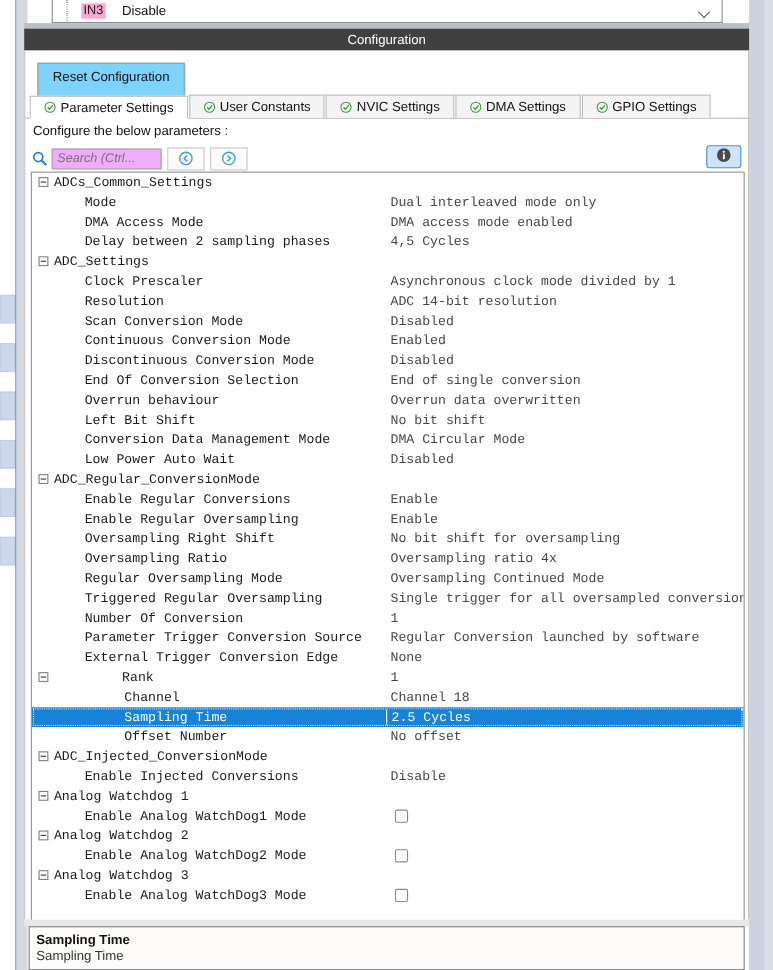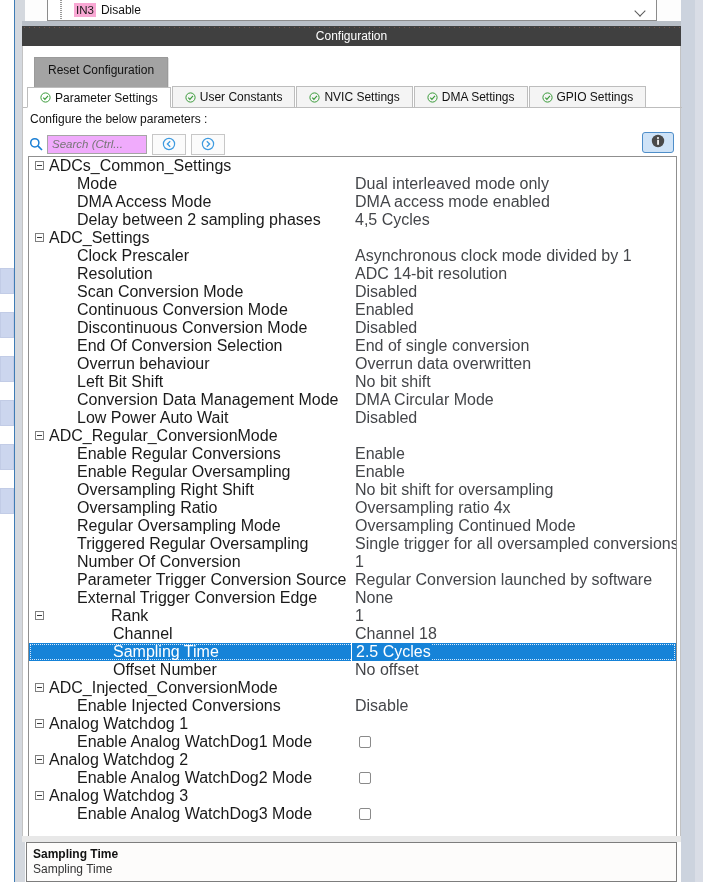--- a/index.html
+++ b/index.html
@@ -50,21 +50,21 @@
     display: flex; align-items: center;
   }
   .tree-dots {
     width: 26px; height: 100%;
     background-image: linear-gradient(to bottom, #9a9a9a 1px, transparent 1px);
     background-size: 2px 2px; background-position: 12px 0;
     background-repeat: repeat-y;
   }
   .in3-tag {
     background: #f9a8d4; color: #1a1a1a; padding: 0 2px;
-    font-size: 11.5px; line-height: 14px; margin-right: 5px;
+    font-size: 11.5px; line-height: 14px; margin-right: 15px;
   }
   .in3-val { font-size: 12px; color: #111; }
   .combo-caret {
     margin-left: auto; margin-right: 9px; width: 11px; height: 7px;
     position: relative;
   }
   .combo-caret::before {
     content: ""; position: absolute; left: 0; top: 0;
     width: 7px; height: 7px; border-right: 1.6px solid #5a5a5a;
     border-bottom: 1.6px solid #5a5a5a; transform: rotate(45deg);
@@ -91,21 +91,21 @@
   
   .panel {
     position: absolute; left: 22px; top: 46px; width: 659px; height: 790px;
     background: #ffffff;
     border-left: 1px solid #c3c3c3; border-right: 1px solid #c3c3c3;
   }
 
   .reset-btn {
     position: absolute; left: 11px; top: 11px;
     padding: 5px 13px 13px 13px;
-    background: #a3a3a3; border: 1px solid #9a9a9a;
+    background: #7dd3fc; border: 1px solid #9a9a9a;
     font-size: 12px; color: #111; cursor: pointer;
     box-shadow: 1px 1px 0 rgba(0,0,0,.12);
   }
 
   
   .tabs {
     position: absolute; left: 0px; top: 40px; width: 659px; height: 22px;
     display: flex; align-items: flex-end;
     border-bottom: 1px solid #bdbdbd;
     padding-left: 4px;
@@ -147,21 +147,21 @@
     display: flex; align-items: center; justify-content: center; cursor: pointer;
   }
 
   
   .tree-wrap {
     position: absolute; left: 5px; top: 110px; width: 649px; height: 682px;
     border: 1px solid #8f8f8f; background: #ffffff; overflow: hidden;
   }
   .trow {
     position: relative; height: 18px; display: flex; align-items: center;
-    font-size: 16px; color: #1a1a1a; white-space: nowrap;
+    font-size: 12px; color: #1a1a1a; white-space: nowrap; font-family: Liberation Mono, monospace;
   }
   .trow.sel { background: #1683d8; color: #ffffff; outline: 1px dotted #d6e8fa; outline-offset: -2px; }
   .exp {
     position: absolute; width: 9px; height: 9px;
     border: 1px solid #7f7f7f; background: #fdfdfd;
   }
   .exp::before {
     content: ""; position: absolute; left: 1px; top: 3px;
     width: 5px; height: 1px; background: #3a3a3a;
   }

